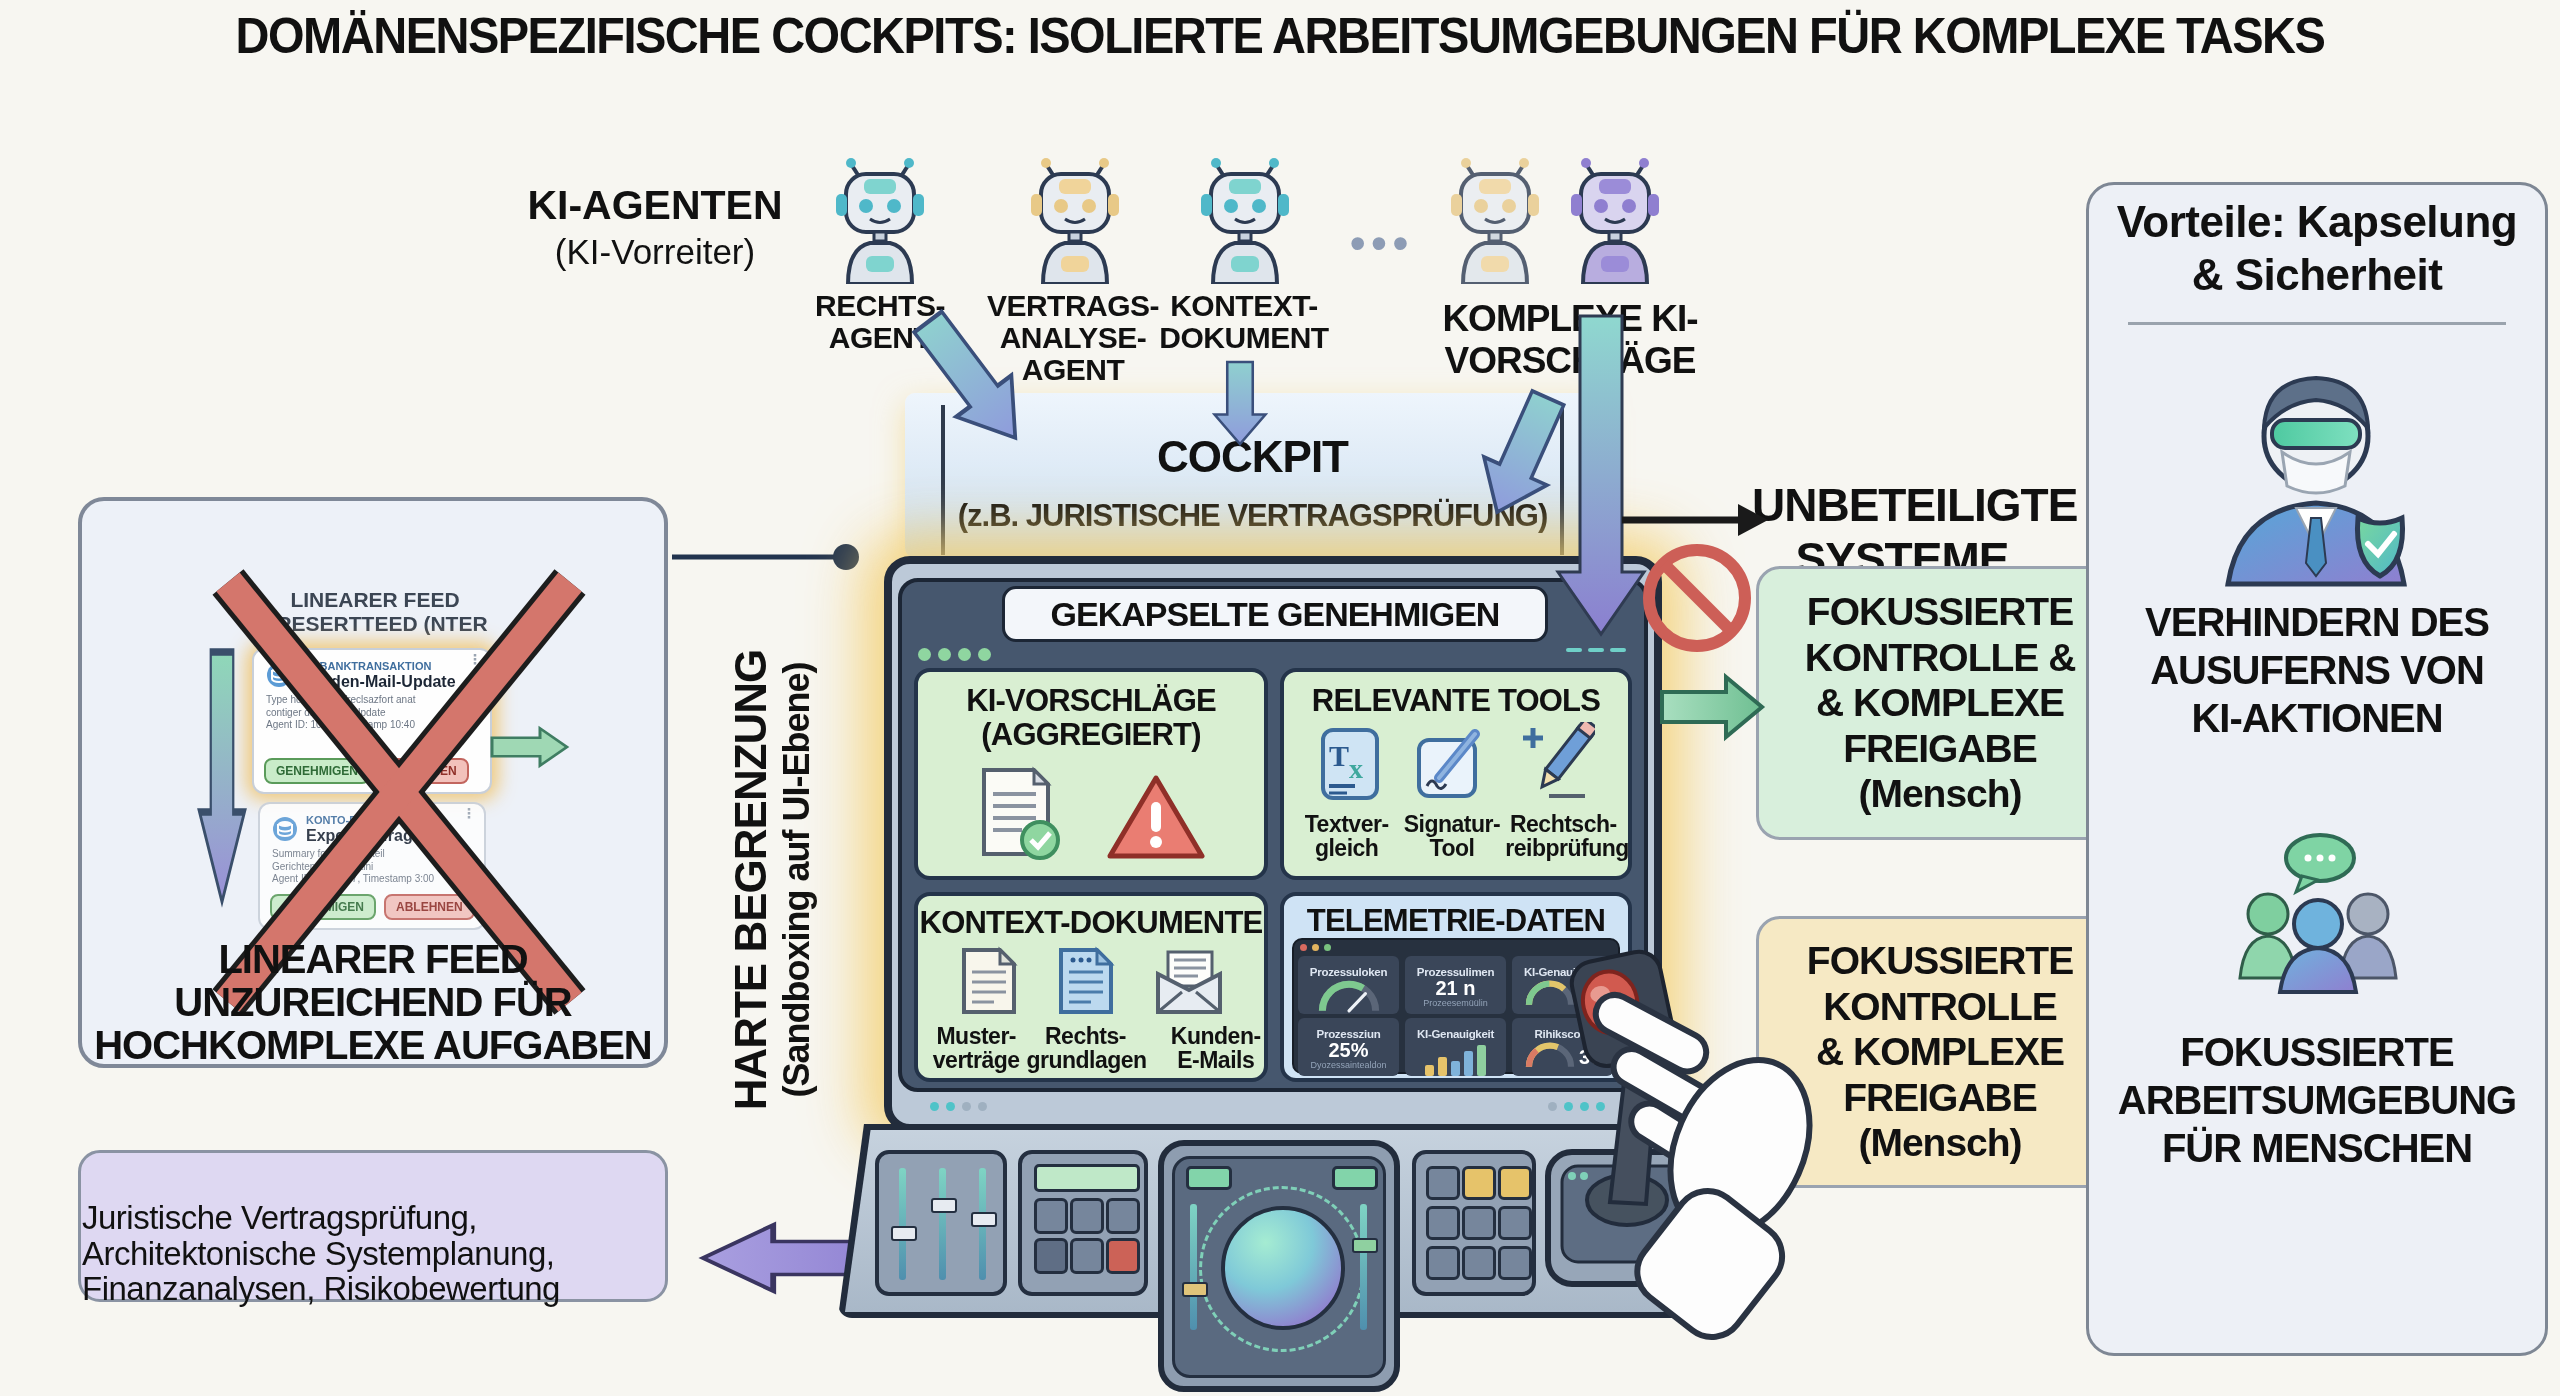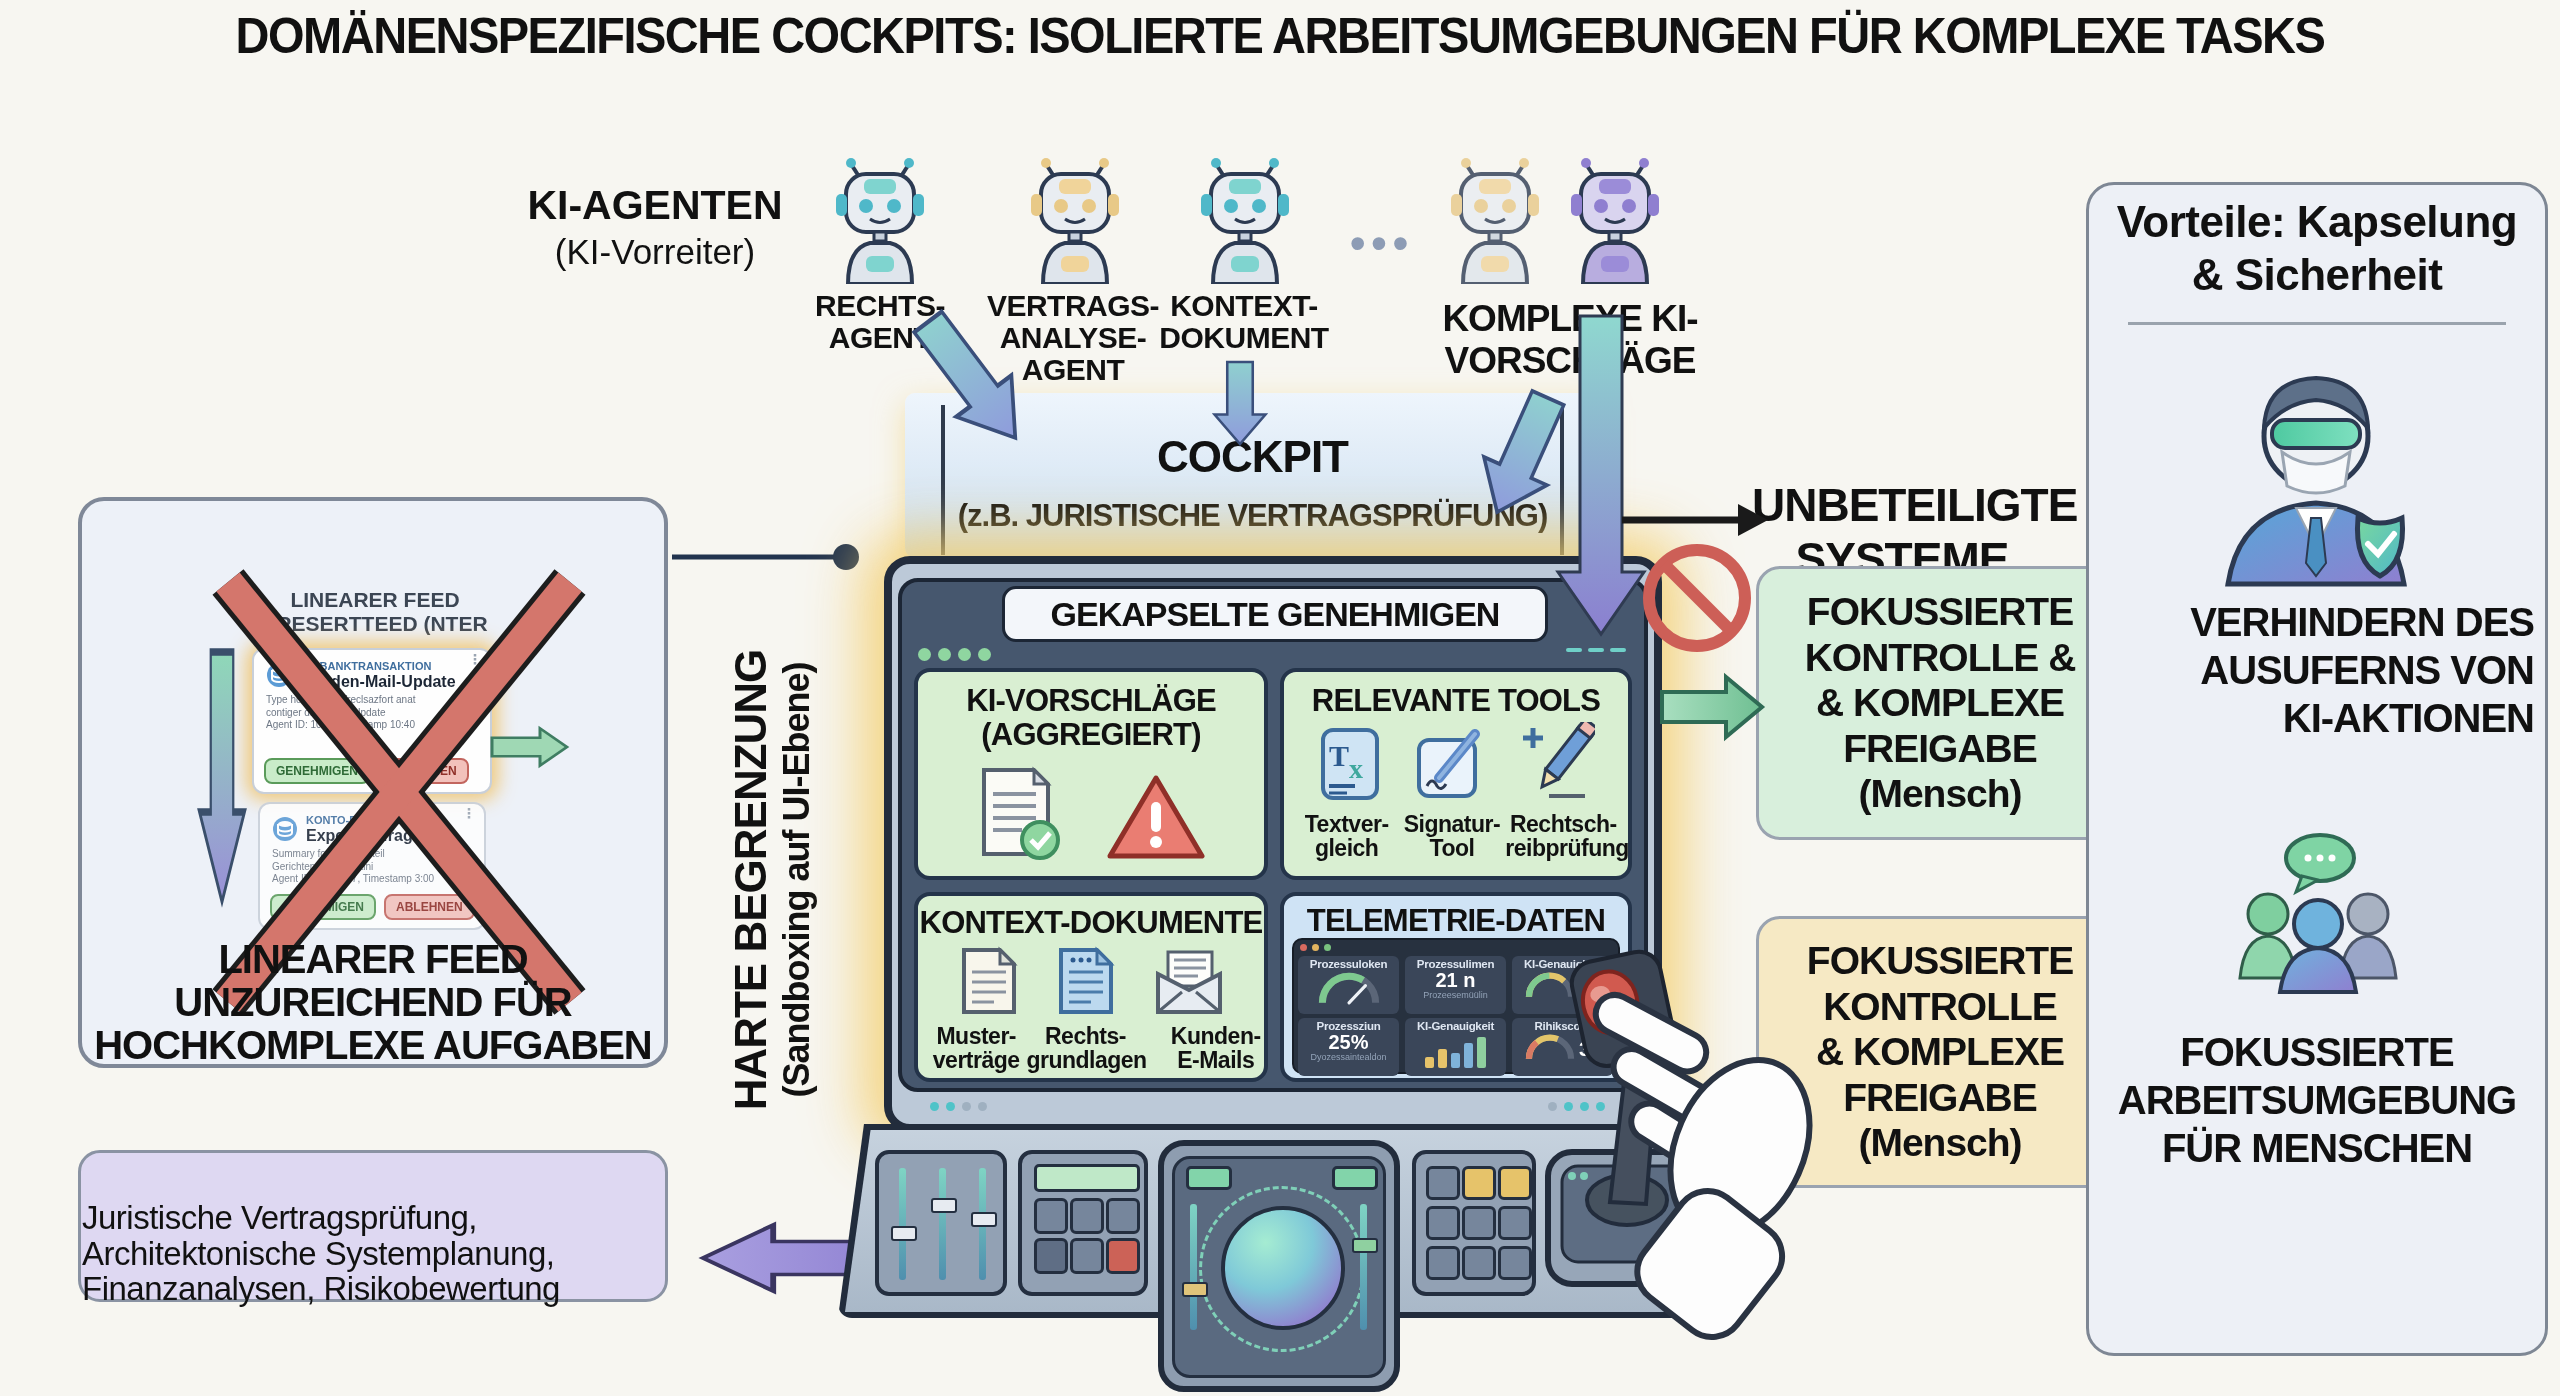--- a/index.html
+++ b/index.html
@@ -52,21 +52,21 @@
   #panel-tools{left:1280px;top:668px;width:352px;height:212px;}
   #panel-documents{left:914px;top:892px;width:354px;height:190px;}
   #panel-telemetry{left:1280px;top:892px;width:352px;height:190px;background:#cfe3f5;}
   .icon-row{position:absolute;display:flex;justify-content:space-around;align-items:flex-end;}
   .mini-label{font-size:23px;font-weight:bold;text-align:center;line-height:1.05;letter-spacing:-0.5px;}
 
   
   #dash{left:1292px;top:938px;width:328px;height:136px;background:#27313f;border-radius:10px;border:2px solid #161d27;box-sizing:border-box;}
   .mac{position:absolute;width:7px;height:7px;border-radius:50%;top:944px;}
   .tile{position:absolute;width:101px;height:58px;background:#3a4659;border-radius:6px;box-sizing:border-box;padding-top:2px;}
-  .tile-label{font-size:11.5px;font-weight:bold;color:#dfe7f2;text-align:center;letter-spacing:-0.3px;}
+  .tile-label{font-size:11.5px;font-weight:bold;color:#dfe7f2;text-align:center;letter-spacing:-0.3px;margin-top:8px;}
   .tile-value{font-size:20px;font-weight:bold;color:#fff;text-align:center;line-height:1.0;}
   .tile-sub{font-size:9px;color:#93a3b8;text-align:center;}
   .gaugerow{display:flex;align-items:center;justify-content:center;gap:3px;}
   .bars{display:flex;align-items:flex-end;gap:4px;justify-content:center;height:34px;margin-top:2px;}
   .bars div{width:9px;border-radius:2px;}
 
   
   .strip-dot{position:absolute;width:9px;height:9px;border-radius:50%;top:1102px;}
   #deck-outline{left:838px;top:1124px;width:866px;height:194px;background:#222c3c;
     clip-path:polygon(3% 0,97% 0,100% 100%,0 100%);border-radius:14px;}
@@ -117,21 +117,21 @@
   #green-box{left:1756px;top:566px;width:368px;height:274px;background:#d8efdc;border:3px solid #9aa3b0;border-radius:24px;
     box-sizing:border-box;display:flex;align-items:center;justify-content:center;}
   #yellow-box{left:1756px;top:916px;width:368px;height:272px;background:#f6e9c4;border:3px solid #9aa3b0;border-radius:24px;
     box-sizing:border-box;display:flex;align-items:center;justify-content:center;}
   .outcome-text{font-size:39px;font-weight:bold;text-align:center;line-height:1.17;letter-spacing:-1px;}
 
   
   #benefits-panel{left:2086px;top:182px;width:462px;height:1174px;background:#edf0f6;border:3px solid #7e8794;border-radius:28px;box-sizing:border-box;}
   #benefits-title{left:2100px;top:196px;width:434px;text-align:center;font-size:44px;font-weight:bold;line-height:1.2;letter-spacing:-0.5px;}
   #benefits-divider{left:2128px;top:322px;width:378px;height:3px;background:#9aa3ad;}
-  #benefits-item1{left:2100px;top:598px;width:434px;text-align:right;font-size:40px;font-weight:bold;line-height:1.2;letter-spacing:-1px;}
+  #benefits-item1{left:2100px;top:598px;width:434px;text-align:center;font-size:40px;font-weight:bold;line-height:1.2;letter-spacing:-1px;}
   #benefits-item2{left:2100px;top:1028px;width:434px;text-align:center;font-size:40px;font-weight:bold;line-height:1.2;letter-spacing:-1px;}
 
   svg.overlay{position:absolute;left:0;top:0;width:2560px;height:1396px;pointer-events:none;}
 </style>
 </head>
 <body>
 
 <div id="canvas">
 
   <div class="abs z1" id="main-title">DOMÄNENSPEZIFISCHE COCKPITS: ISOLIERTE ARBEITSUMGEBUNGEN FÜR KOMPLEXE TASKS</div>

